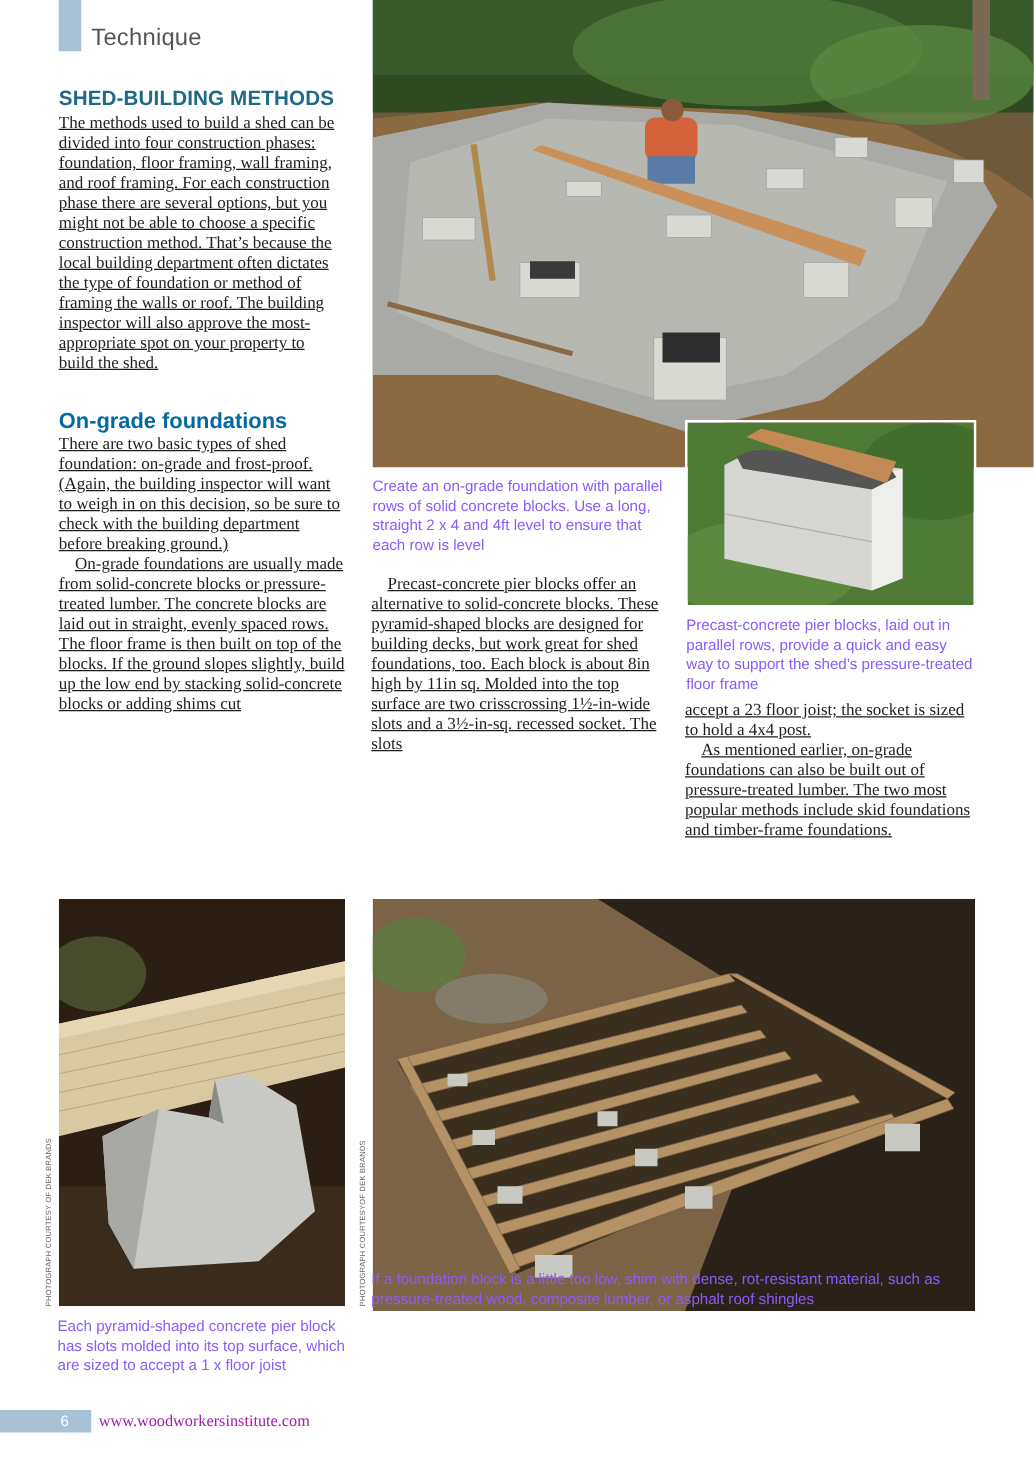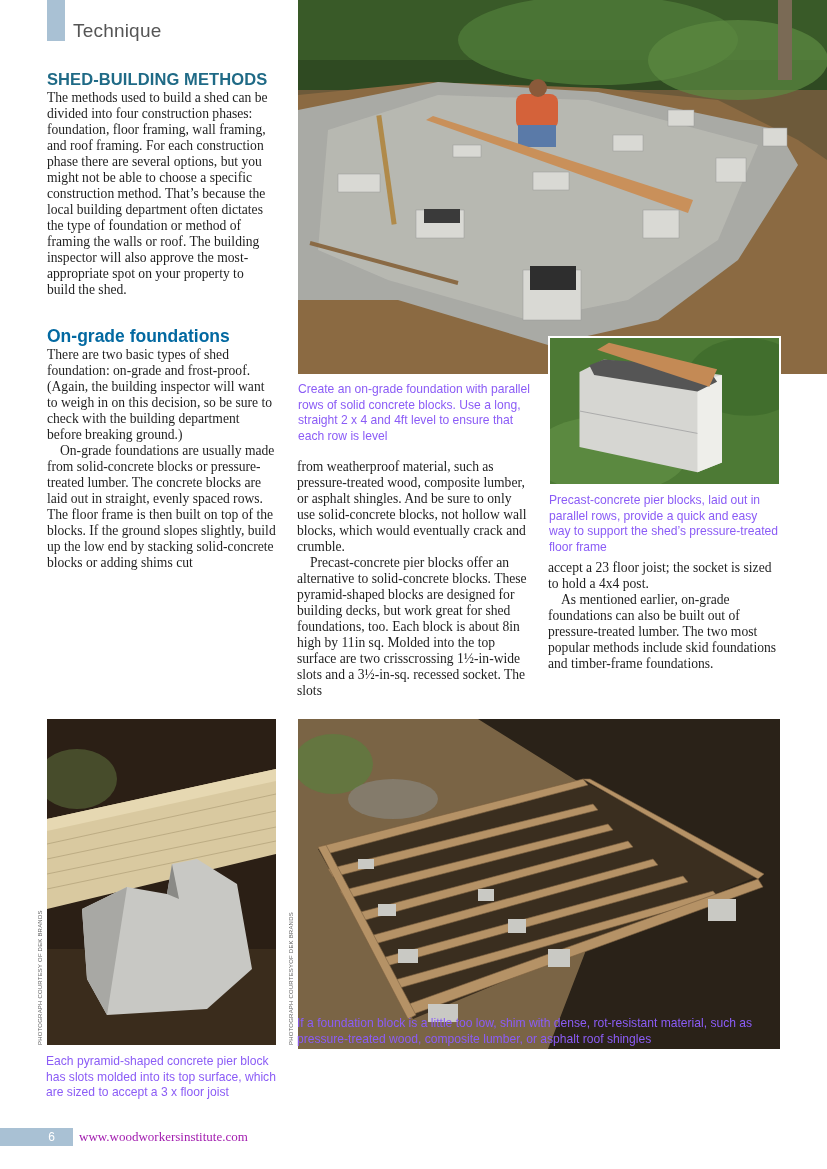--- a/index.html
+++ b/index.html
@@ -10,21 +10,21 @@
 
   
   .section-bar { left: 47px; top: 0; width: 18px; height: 41px; background: #a9c1d4; }
   .section-label { left: 73px; top: 20px; font-family: "Liberation Sans", sans-serif; font-size: 19px; color: #555; font-weight: 300; letter-spacing: 0.2px; }
 
   
   .h-main { font-family: "Liberation Sans", sans-serif; font-weight: bold; font-size: 16.5px; color: #1f6a86; letter-spacing: 0.1px; }
   .h-sub { font-family: "Liberation Sans", sans-serif; font-weight: bold; font-size: 17.5px; color: #0369a1; }
 
   
-  .body-text { font-family: "Liberation Serif", serif; font-size: 13.6px; line-height: 16px; color: #1e1e1e; }
+  .body-text { font-family: "Liberation Serif", serif; font-size: 13.6px; line-height: 16px; color: #1e1e1e; text-decoration: underline; }
   .body-text p { margin: 0; }
   .body-text p.indent { text-indent: 13px; }
 
   
   .caption { font-family: "Liberation Sans", sans-serif; font-size: 12.1px; line-height: 15.5px; color: #8b5cf6; }
 
   
   .credit { font-family: "Liberation Sans", sans-serif; font-size: 6px; color: #666; letter-spacing: 0.2px; transform-origin: left top; transform: rotate(-90deg); white-space: nowrap; }
 
   
@@ -103,21 +103,20 @@
     <polygon points="40,28 55,22 160,30 170,45 150,55 45,38" fill="#555"></polygon>
     <polygon points="48,12 60,5 170,32 162,50" fill="#c48a55"></polygon>
   </svg>
 </div>
 
 <div class="abs caption" style="left:298px; top:382px; width:235px;">Create an on-grade foundation with parallel rows of solid concrete blocks. Use a long, straight 2 x 4 and 4ft level to ensure that each row is level</div>
 
 <div class="abs caption" style="left:549px; top:493px; width:230px;">Precast-concrete pier blocks, laid out in parallel rows, provide a quick and easy way to support the shed’s pressure-treated floor frame</div>
 
 <div class="abs body-text" style="left:297px; top:459px; width:232px;">
-  <p>from weatherproof material, such as pressure-treated wood, composite lumber, or asphalt shingles. And be sure to only use solid-concrete blocks, not hollow wall blocks, which would eventually crack and crumble.</p>
   <p class="indent">Precast-concrete pier blocks offer an alternative to solid-concrete blocks. These pyramid-shaped blocks are designed for building decks, but work great for shed foundations, too. Each block is about 8in high by 11in sq. Molded into the top surface are two crisscrossing 1½-in-wide slots and a 3½-in-sq. recessed socket. The slots</p>
 </div>
 
 <div class="abs body-text" style="left:548px; top:560px; width:230px;">
   <p>accept a 23 floor joist; the socket is sized to hold a 4x4 post.</p>
   <p class="indent">As mentioned earlier, on-grade foundations can also be built out of pressure-treated lumber. The two most popular methods include skid foundations and timber-frame foundations.</p>
 </div>
 
 <div class="abs photo" style="left:47px; top:719px; width:229px; height:326px;">
   <svg viewBox="0 0 229 326" preserveAspectRatio="none">
@@ -167,17 +166,17 @@
       <rect x="180" y="170" width="16" height="12"></rect>
       <rect x="210" y="200" width="18" height="14"></rect>
       <rect x="250" y="230" width="22" height="18"></rect>
       <rect x="410" y="180" width="28" height="22"></rect>
     </g>
   </svg>
 </div>
 
 <div class="abs credit" style="left:288px; top:1045px;">PHOTOGRAPH COURTESYOF DEK BRANDS</div>
 
-<div class="abs caption" style="left:46px; top:1054px; width:240px;">Each pyramid-shaped concrete pier block has slots molded into its top surface, which are sized to accept a 3 x floor joist</div>
+<div class="abs caption" style="left:46px; top:1054px; width:240px;">Each pyramid-shaped concrete pier block has slots molded into its top surface, which are sized to accept a 1 x floor joist</div>
 <div class="abs caption" style="left:297px; top:1016px; width:480px;">If a foundation block is a little too low, shim with dense, rot-resistant material, such as pressure-treated wood, composite lumber, or asphalt roof shingles</div>
 
 <div class="abs footer-bar">6</div>
 <div class="abs footer-url">www.woodworkersinstitute.com</div>
 
 </body></html>

